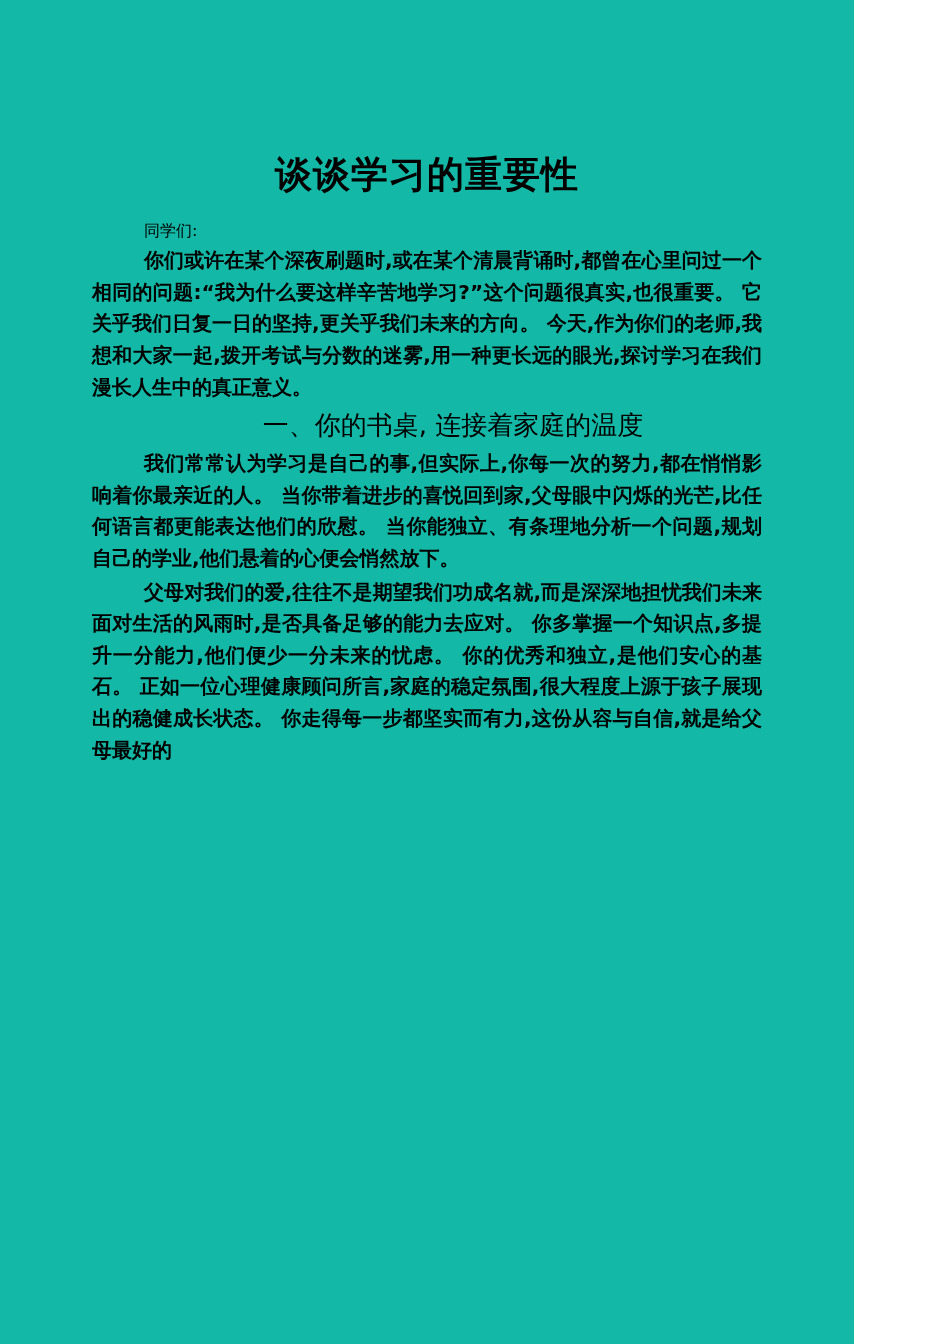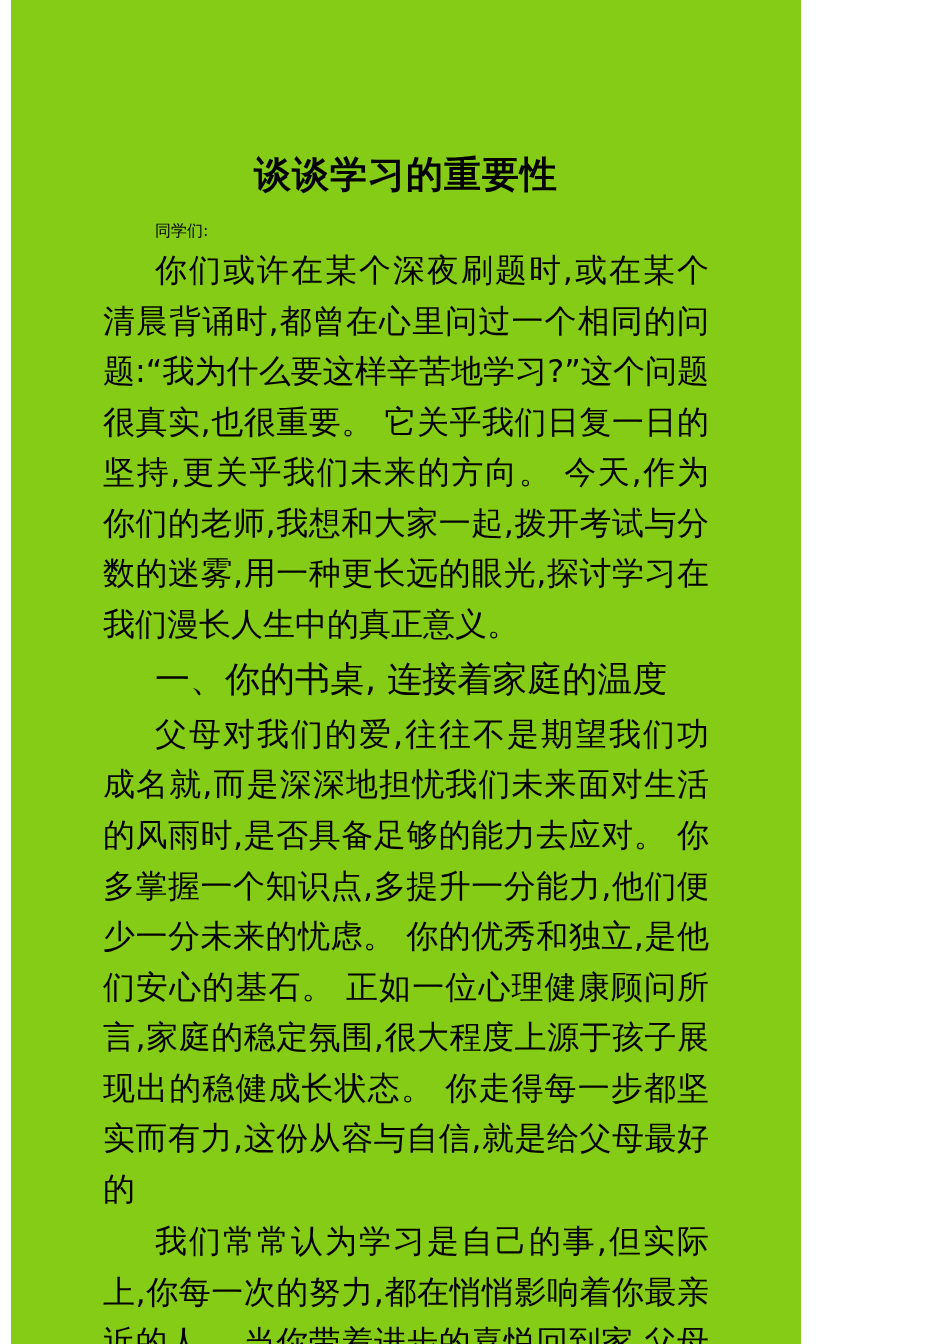--- a/index.html
+++ b/index.html
@@ -9,68 +9,68 @@
   }
   body {
     width: 950px;
     height: 1344px;
     overflow: hidden;
     font-family: "DejaVu Sans", "Liberation Sans", sans-serif;
     color: #000000;
   }
   .page {
     position: relative;
-    width: 790px;
+    width: 854px;
     height: 1344px;
     box-sizing: border-box;
     padding: 150px 92px 0 92px;
-    background: #84cc16;
-    margin-left: 11px;
+    background: #14b8a6;
   }
   .doc-title {
     font-size: 37px;
     font-weight: bold;
     text-align: center;
     letter-spacing: 1px;
     margin: 0 0 18px 0;
     line-height: 1.35;
   }
   .salutation {
     font-size: 16px;
     line-height: 1.58;
     margin: 0 0 2px 0;
     text-indent: 52px;
   }
   .para {
-    font-size: 32px;
+    font-size: 20px;
     line-height: 1.58;
     margin: 0 0 2px 0;
     text-indent: 52px;
     text-align: justify;
     text-justify: inter-ideograph;
     letter-spacing: 0px;
+    font-weight: bold;
   }
   .heading {
-    font-size: 35px;
+    font-size: 26px;
     line-height: 1.58;
     margin: 0 0 2px 0;
     text-indent: 52px;
-    text-align: left;
+    text-align: center;
   }
 </style>
 </head>
 <body>
 
 <div class="page">
 
   <h1 class="doc-title">谈谈学习的重要性</h1>
 
   <p class="salutation">同学们:</p>
 
   <p class="para">你们或许在某个深夜刷题时,或在某个清晨背诵时,都曾在心里问过一个相同的问题:“我为什么要这样辛苦地学习?”这个问题很真实,也很重要。 它关乎我们日复一日的坚持,更关乎我们未来的方向。 今天,作为你们的老师,我想和大家一起,拨开考试与分数的迷雾,用一种更长远的眼光,探讨学习在我们漫长人生中的真正意义。</p>
 
   <p class="heading">一、你的书桌, 连接着家庭的温度</p>
 
+  <p class="para">我们常常认为学习是自己的事,但实际上,你每一次的努力,都在悄悄影响着你最亲近的人。 当你带着进步的喜悦回到家,父母眼中闪烁的光芒,比任何语言都更能表达他们的欣慰。 当你能独立、有条理地分析一个问题,规划自己的学业,他们悬着的心便会悄然放下。</p>
+
   <p class="para">父母对我们的爱,往往不是期望我们功成名就,而是深深地担忧我们未来面对生活的风雨时,是否具备足够的能力去应对。 你多掌握一个知识点,多提升一分能力,他们便少一分未来的忧虑。 你的优秀和独立,是他们安心的基石。 正如一位心理健康顾问所言,家庭的稳定氛围,很大程度上源于孩子展现出的稳健成长状态。 你走得每一步都坚实而有力,这份从容与自信,就是给父母最好的</p>
-
-  <p class="para">我们常常认为学习是自己的事,但实际上,你每一次的努力,都在悄悄影响着你最亲近的人。 当你带着进步的喜悦回到家,父母眼中闪烁的光芒,比任何语言都更能表达他们的欣慰。 当你能独立、有条理地分析一个问题,规划自己的学业,他们悬着的心便会悄然放下。</p>
 
 </div>
 
 </body></html>

